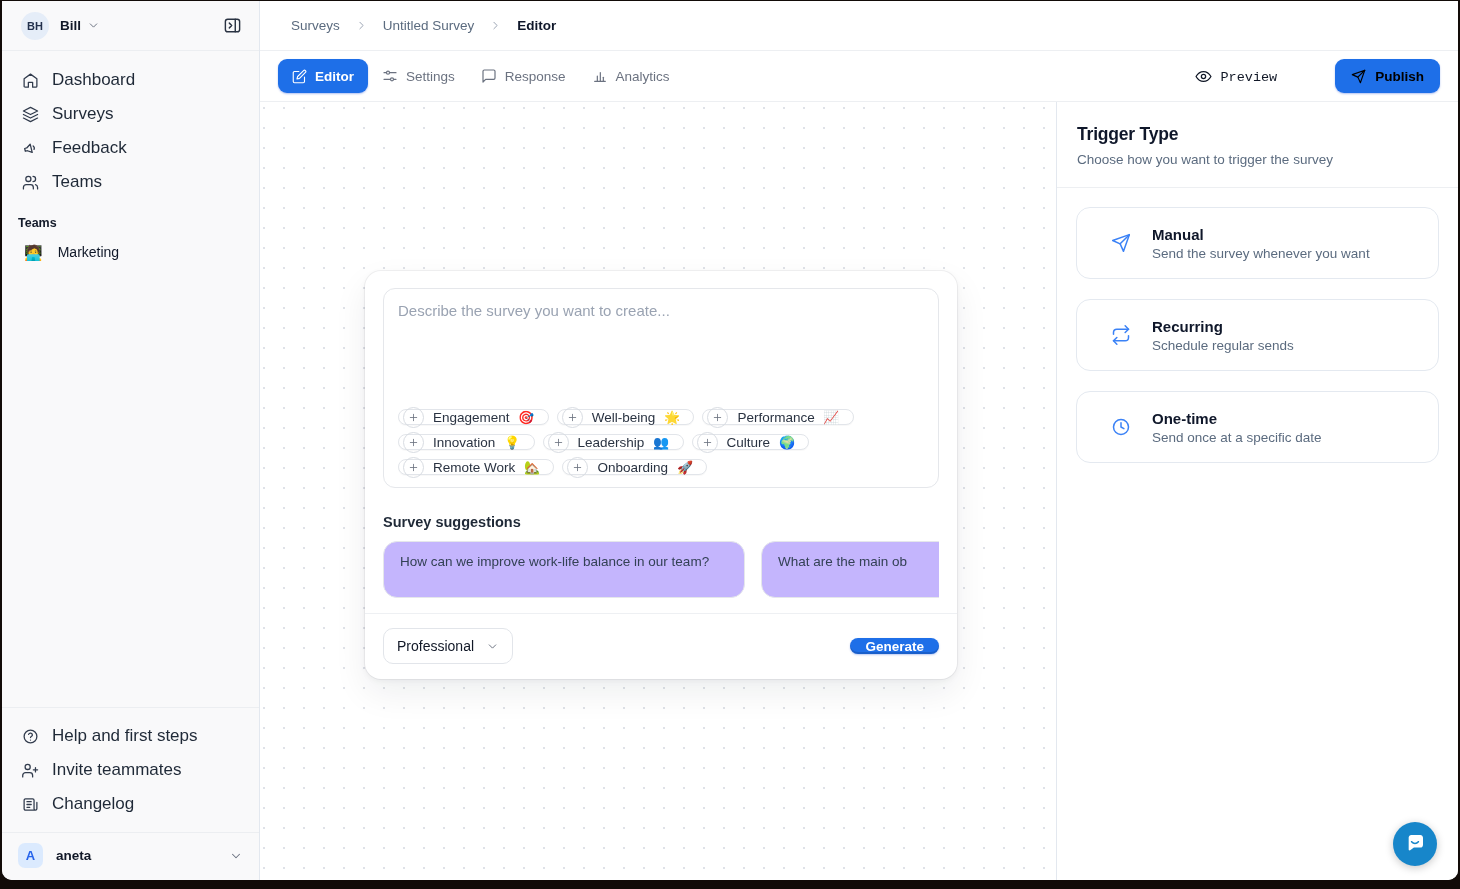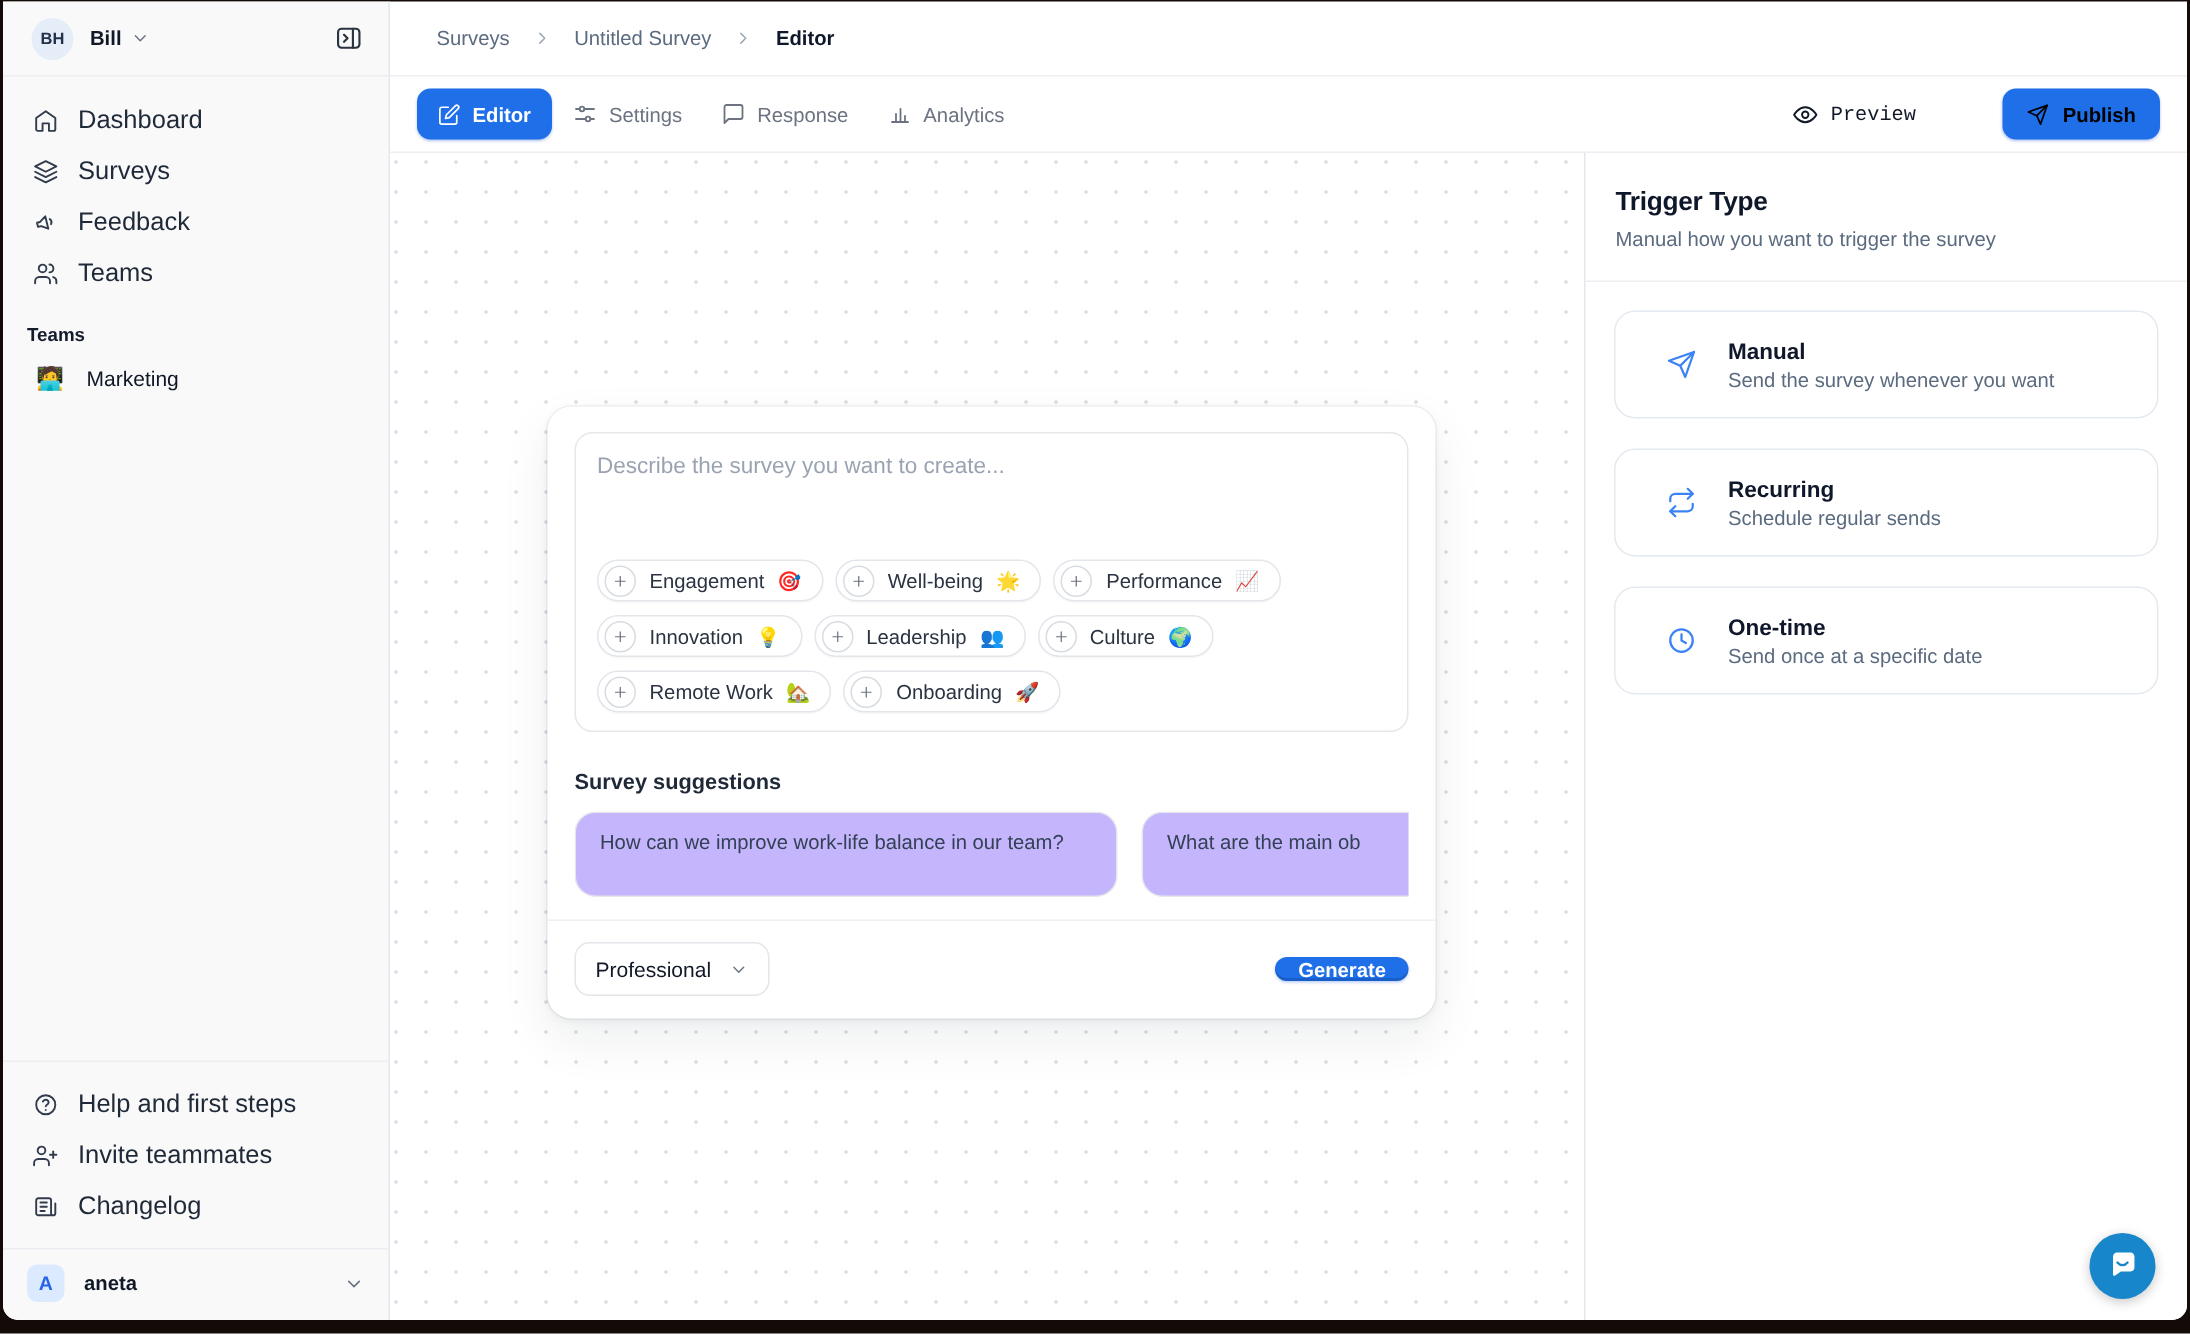--- a/index.html
+++ b/index.html
@@ -62,21 +62,21 @@
 
   
   .composer { position:absolute; left:105px; top:169px; width:592px; background:#fff; border-radius:16px;
               box-shadow:0 0 0 1px rgba(15,23,42,.05), 0 2px 6px rgba(15,23,42,.05), 0 14px 34px rgba(15,23,42,.07); }
   .composer-top { padding:17px 18px 0; }
   .prompt-box { border:1px solid #E5E7EB; border-radius:12px; height:200px; display:flex; flex-direction:column; padding:13px 14px 12px; }
   .prompt-input { flex:1; border:none; outline:none; resize:none; background:transparent; font-family:inherit;
                   font-size:15px; color:#111827; }
   .prompt-input::placeholder { color:#9AA3B2; }
   .chips { display:flex; flex-wrap:wrap; gap:9px 8px; }
-  .chip { display:inline-flex; align-items:center; gap:9px; height:28px; padding:0 13px 0 4px; background:#fff;
+  .chip { display:inline-flex; align-items:center; gap:9px; height:16px; padding:0 13px 0 4px; background:#fff;
           border:1px solid #E2E5EA; border-radius:15px; font-size:13.5px; font-weight:500; color:#2A3342; cursor:pointer;
           box-shadow:0 1px 1px rgba(15,23,42,.03); font-family:inherit; }
   .chip-plus { width:21px; height:21px; border:1px solid #D8DCE2; border-radius:50%; color:#6B7280;
                display:grid; place-items:center; flex-shrink:0; }
   .chip-emoji { font-size:13px; line-height:1; }
 
   .sug-title { margin:26px 0 11px; font-size:14.5px; font-weight:700; color:#1F2937; }
   .sug-row { display:flex; gap:16px; overflow:hidden; }
   .sug-card { flex:0 0 362px; width:362px; height:57px; border:1px solid #E5E7EB; border-radius:14px; background:#c4b5fd;
               padding:12px 16px; font-size:13.5px; color:#334155; cursor:pointer; white-space:nowrap; }
@@ -421,21 +421,21 @@
               </span>
             </button>
             <button class="generate-btn">Generate</button>
           </div>
         </div>
       </div>
 
       <aside class="panel">
         <div class="panel-header">
           <div class="panel-title">Trigger Type</div>
-          <div class="panel-sub">Manual how you want to trigger the survey</div>
+          <div class="panel-sub">Choose how you want to trigger the survey</div>
         </div>
         <div class="panel-body">
           <div class="trig-card">
             <span class="trig-icon">
               <svg class="icon" width="20" height="20" viewBox="0 0 24 24" stroke-width="1.7">
                   <path d="M22 2 11 13"></path>
                   <path d="M22 2l-7 20-4-9-9-4 20-7z"></path>
                 </svg>
             </span>
             <div>

